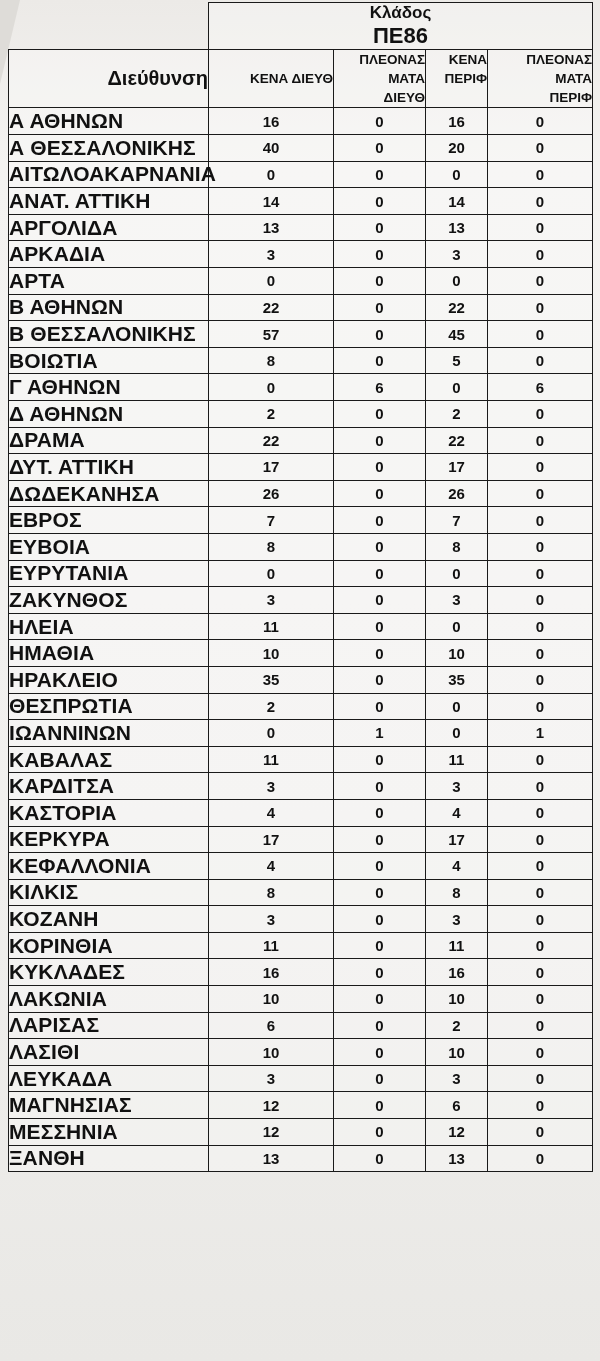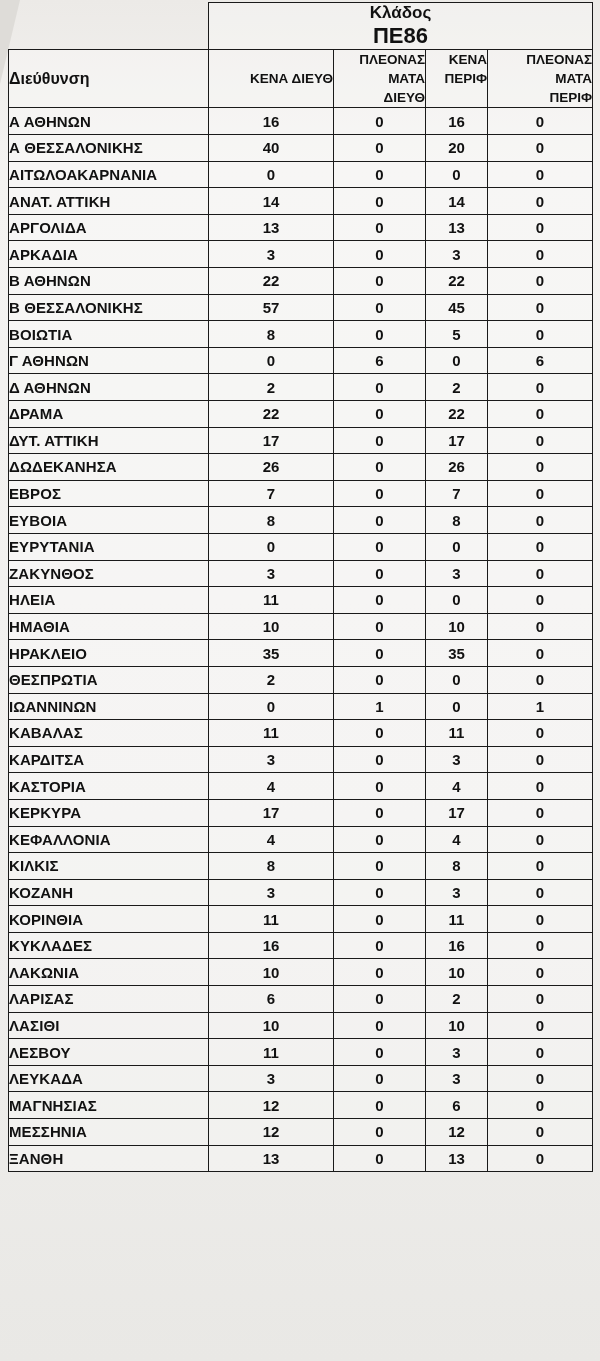--- a/index.html
+++ b/index.html
@@ -62,38 +62,38 @@
     border-bottom: none !important;
   }
   .pe-cell {
     text-align: center;
     font-size: 22px;
     padding: 4px 0 6px 0;
     border-top: none !important;
     border-bottom: none !important;
   }
   .dieuthinsi-head {
-    text-align: left;
-    font-size: 16px;
+    text-align: right;
+    font-size: 20px;
     padding: 6px 4px;
     vertical-align: middle;
   }
   .col-head {
     text-align: right;
     font-size: 13.5px;
     line-height: 1.42;
     padding: 5px 2px 6px 2px;
     vertical-align: top;
   }
   .col-head.mid {
     vertical-align: middle;
   }
   td.name {
     text-align: left;
-    font-size: 15px;
+    font-size: 21px;
     padding: 1px 0 1px 5px;
     white-space: nowrap;
     letter-spacing: 0.1px;
   }
   td.num {
     text-align: center;
     font-size: 15px;
     padding: 1px 0;
   }
   .row-h { height: 26.6px; }
@@ -165,20 +165,27 @@
           <td class="num">0</td>
         </tr>
         <tr class="row-h">
           <td class="name">ΑΡΚΑΔΙΑ</td>
           <td class="num">3</td>
           <td class="num">0</td>
           <td class="num">3</td>
           <td class="num">0</td>
         </tr>
         <tr class="row-h">
+          <td class="name">ΑΡΤΑ</td>
+          <td class="num">0</td>
+          <td class="num">0</td>
+          <td class="num">0</td>
+          <td class="num">0</td>
+        </tr>
+        <tr class="row-h">
           <td class="name">Β ΑΘΗΝΩΝ</td>
           <td class="num">22</td>
           <td class="num">0</td>
           <td class="num">22</td>
           <td class="num">0</td>
         </tr>
         <tr class="row-h">
           <td class="name">Β ΘΕΣΣΑΛΟΝΙΚΗΣ</td>
           <td class="num">57</td>
           <td class="num">0</td>
@@ -365,27 +372,20 @@
           <td class="num">6</td>
           <td class="num">0</td>
           <td class="num">2</td>
           <td class="num">0</td>
         </tr>
         <tr class="row-h">
           <td class="name">ΛΑΣΙΘΙ</td>
           <td class="num">10</td>
           <td class="num">0</td>
           <td class="num">10</td>
-          <td class="num">0</td>
-        </tr>
-        <tr class="row-h">
-          <td class="name">ΛΕΣΒΟΥ</td>
-          <td class="num">11</td>
-          <td class="num">0</td>
-          <td class="num">3</td>
           <td class="num">0</td>
         </tr>
         <tr class="row-h">
           <td class="name">ΛΕΥΚΑΔΑ</td>
           <td class="num">3</td>
           <td class="num">0</td>
           <td class="num">3</td>
           <td class="num">0</td>
         </tr>
         <tr class="row-h">

